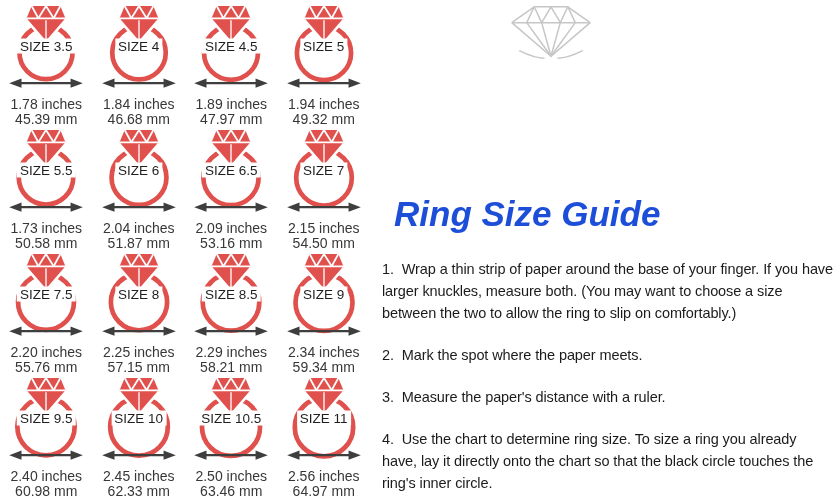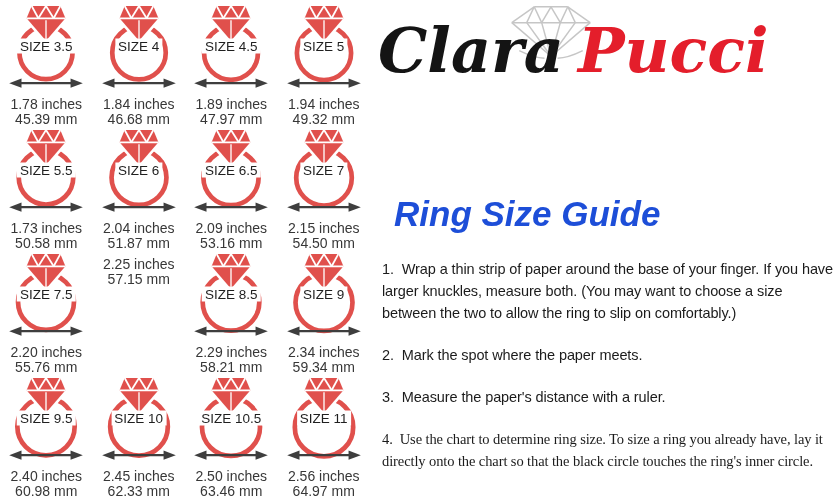--- a/index.html
+++ b/index.html
@@ -41,21 +41,21 @@
   .brand-first { color:#141414; }
   .brand-second { color:var(--brand_red); margin-left:14px; }
 
   
   .guide { position:absolute; left:382px; top:194px; width:452px; color:var(--ink); }
   .guide h1 {
     font-size:35px; font-weight:bold; letter-spacing:0; color:#1d4ed8;
     margin:0 0 24px 12px; line-height:1.15;font-style:italic;
   }
   .guide p { font-size:14.5px; line-height:22px; letter-spacing:-0.1px; margin:0 0 20px 0; color:#1b1b1b; }
-  .guide p:last-child { margin-bottom:0;font-family:Liberation Serif, serif; }
+  .guide p:last-child { margin-bottom:0; }
 </style>
 </head>
 <body>
 
 <div class="page">
 
   <section class="chart-grid" id="chart-grid">
   <figure class="cell">
     <div class="fig">
       <svg class="ring-svg" viewBox="0 0 90 84" aria-hidden="true">
@@ -302,20 +302,41 @@
       </svg>
       <span class="size-label">SIZE 7.5</span>
     </div>
     <figcaption class="measure">
       <span>2.20 inches</span>
       <span>55.76 mm</span>
     </figcaption>
   </figure>
 
   <figure class="cell">
+    <div class="fig">
+      <svg class="ring-svg" viewBox="0 0 90 84" aria-hidden="true">
+        <circle class="band" cx="45" cy="48.03" r="27.53"></circle>
+        <g>
+          <polygon class="gem-knock" points="31,1 59,1 64,13 45,35 26,13"></polygon>
+          <polygon class="gem-body" points="31,1 59,1 64,13 45,35 26,13"></polygon>
+          <line class="gem-line" x1="26" y1="13" x2="64" y2="13"></line>
+          <line class="gem-line" x1="31" y1="1" x2="37.5" y2="13"></line>
+          <line class="gem-line" x1="59" y1="1" x2="52.5" y2="13"></line>
+          <line class="gem-line" x1="45" y1="1" x2="37.5" y2="13"></line>
+          <line class="gem-line" x1="45" y1="1" x2="52.5" y2="13"></line>
+          <line class="gem-line-thin" x1="45" y1="15" x2="45" y2="33"></line>
+        </g>
+        <g>
+          <line class="arrow-line" x1="16" y1="76.5" x2="74" y2="76.5"></line>
+          <polygon class="arrow-head" points="9,76.5 21,72 21,81"></polygon>
+          <polygon class="arrow-head" points="81,76.5 69,72 69,81"></polygon>
+        </g>
+      </svg>
+      <span class="size-label">SIZE 8</span>
+    </div>
     <figcaption class="measure">
       <span>2.25 inches</span>
       <span>57.15 mm</span>
     </figcaption>
   </figure>
 
   <figure class="cell">
     <div class="fig">
       <svg class="ring-svg" viewBox="0 0 90 84" aria-hidden="true">
         <circle class="band" cx="45" cy="48.20" r="27.70"></circle>
@@ -497,23 +518,20 @@
       <line x1="50" y1="3" x2="60" y2="20"></line>
       <line x1="68" y1="3" x2="60" y2="20"></line>
       <line x1="68" y1="3" x2="76" y2="20"></line>
       <line x1="24" y1="20" x2="50" y2="56"></line>
       <line x1="40" y1="20" x2="50" y2="56"></line>
       <line x1="60" y1="20" x2="50" y2="56"></line>
       <line x1="76" y1="20" x2="50" y2="56"></line>
       <path d="M16,50 Q32,58 43,58"></path>
       <path d="M84,50 Q68,58 57,58"></path>
     </svg>
-    <div class="brand-text">
-      <span class="brand-first">Clara</span><span class="brand-second">Pucci</span>
-    </div>
   </header>
 
   <section class="guide">
     <h1>Ring Size Guide</h1>
     <p>1.&nbsp; Wrap a thin strip of paper around the base of your finger. If you have larger knuckles, measure both. (You may want to choose a size between the two to allow the ring to slip on comfortably.)</p>
     <p>2.&nbsp; Mark the spot where the paper meets.</p>
     <p>3.&nbsp; Measure the paper's distance with a ruler.</p>
     <p>4.&nbsp; Use the chart to determine ring size. To size a ring you already have, lay it directly onto the chart so that the black circle touches the ring's inner circle.</p>
   </section>
 

